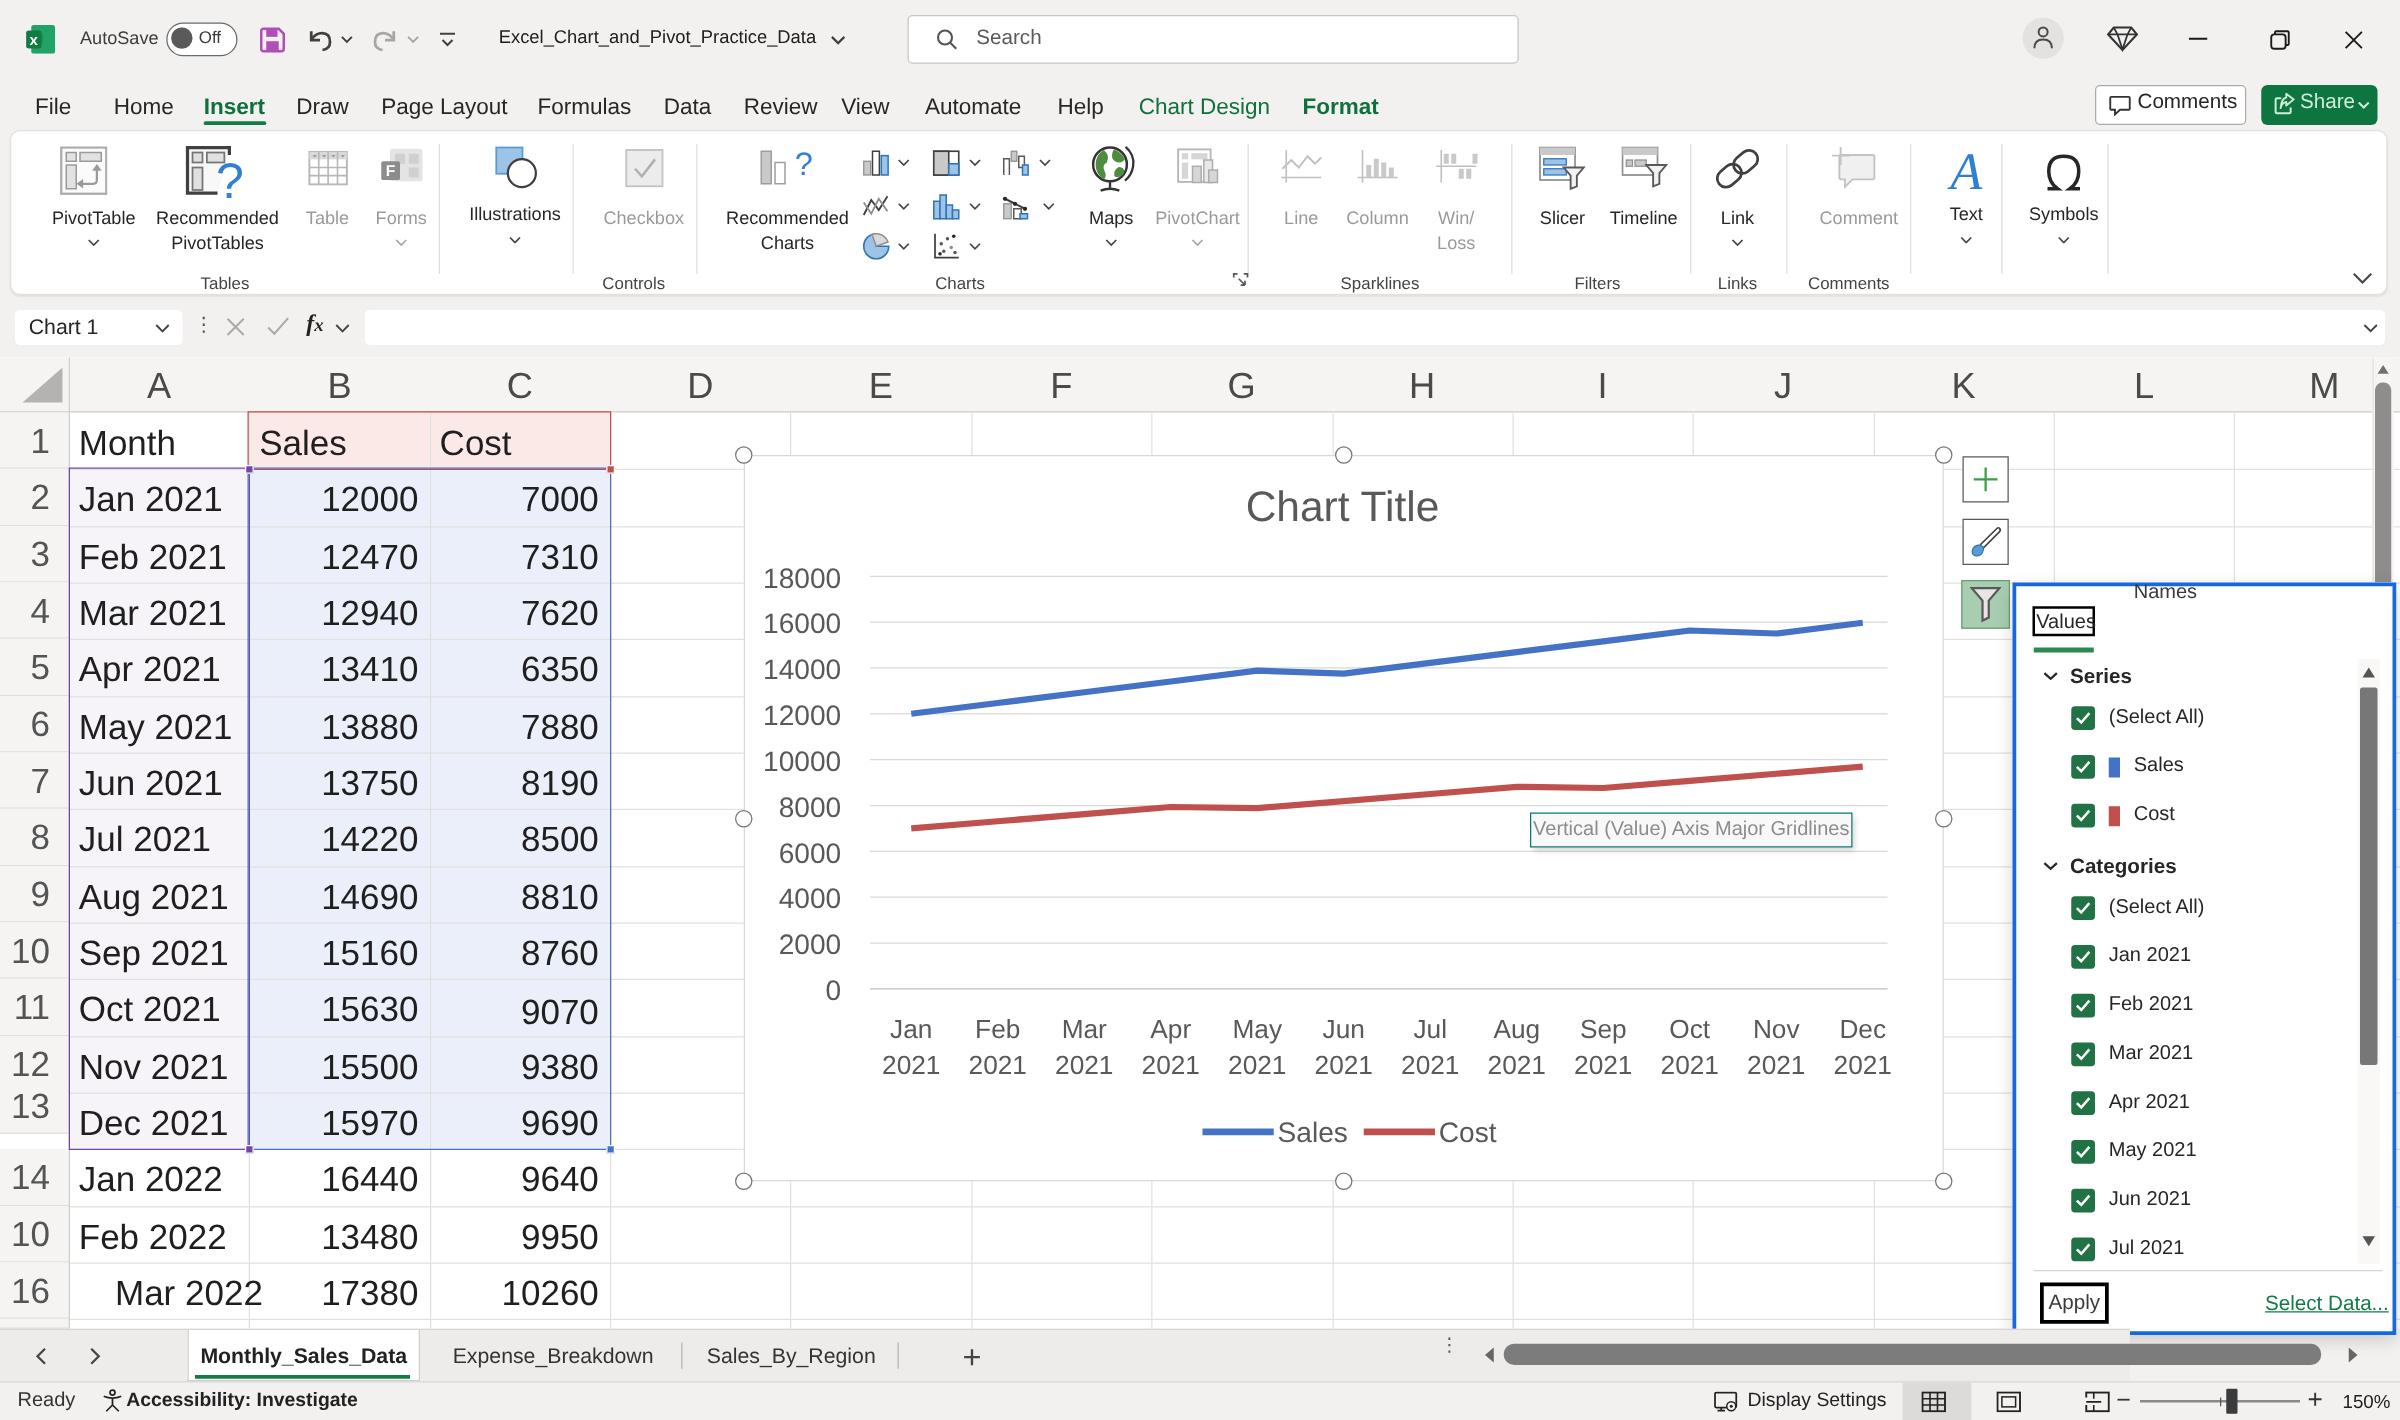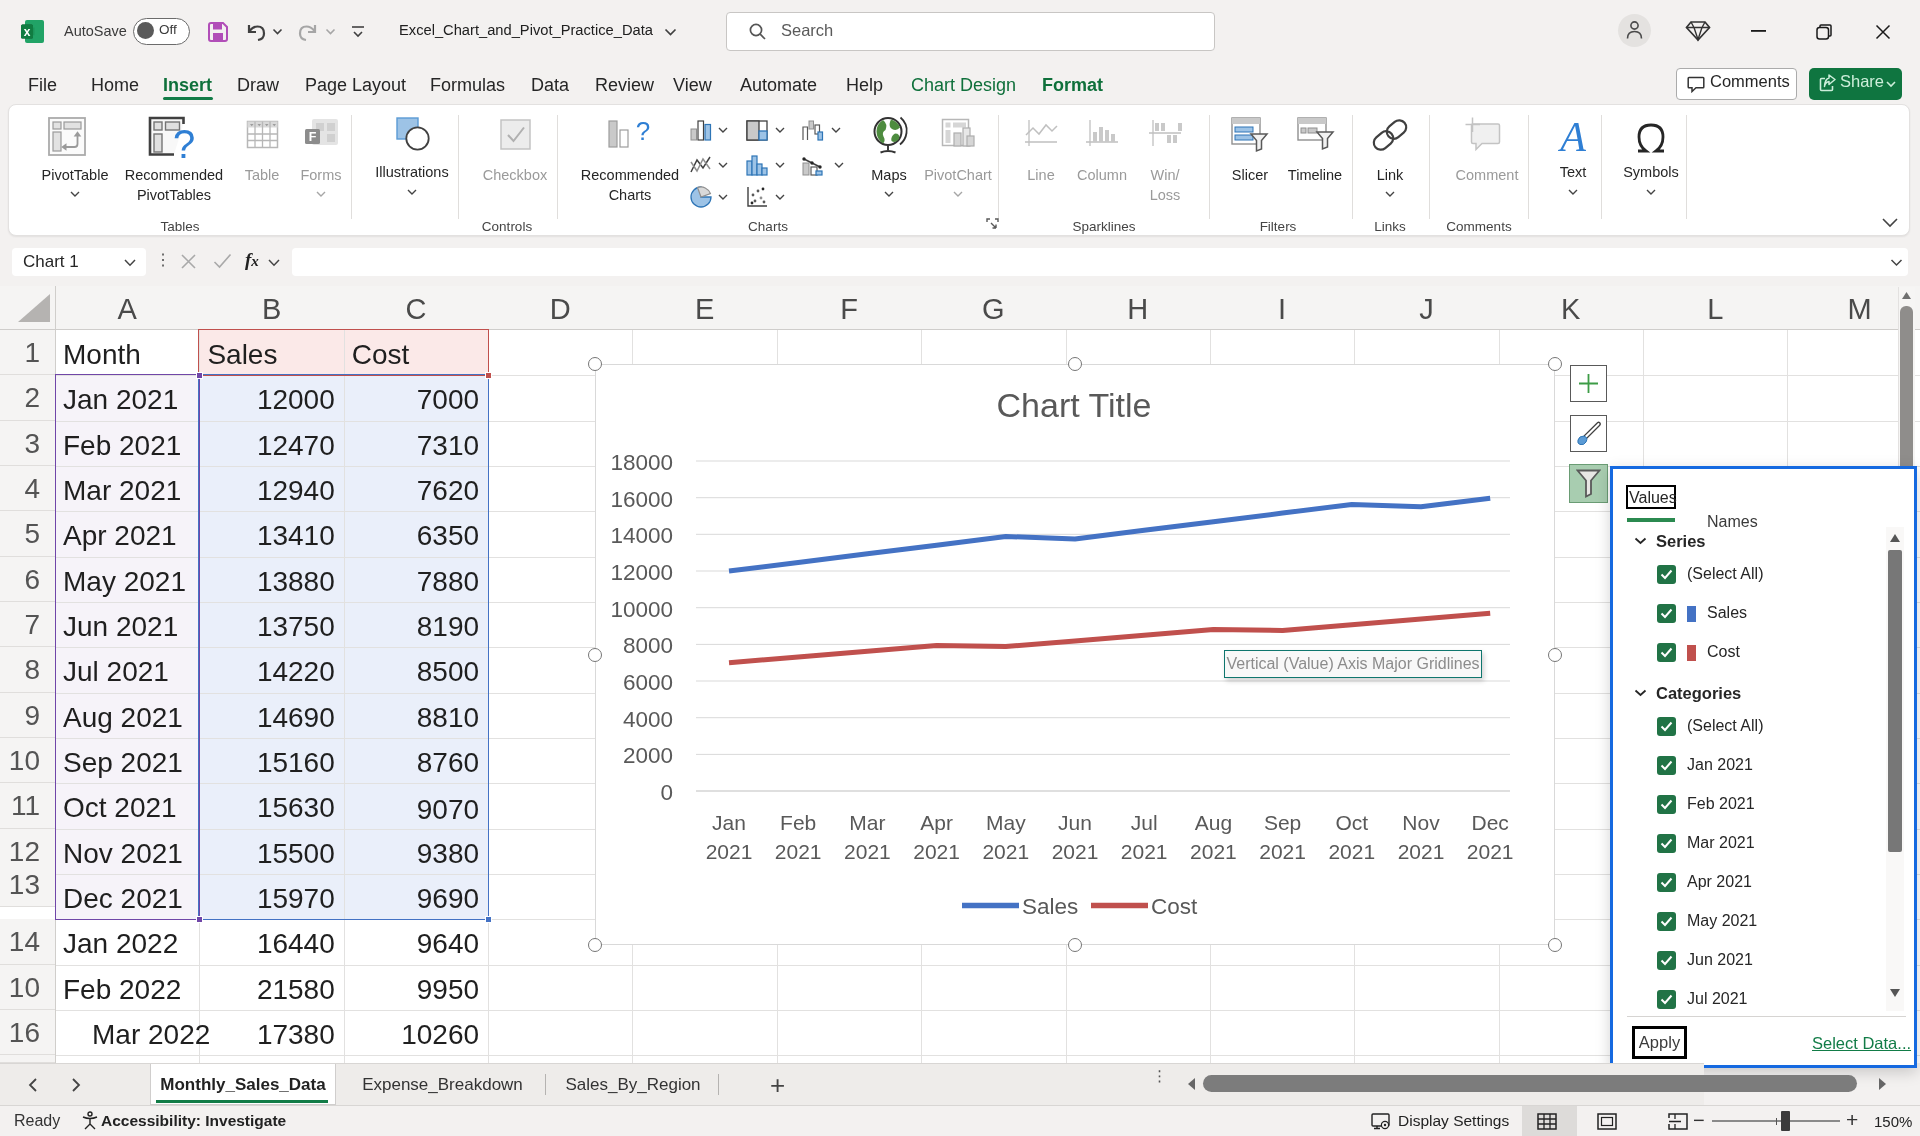--- a/index.html
+++ b/index.html
@@ -560,21 +560,21 @@
 <div class="cell" style="left:63.0px; top:542.6px; width:134.4px; height:45.3px;">Nov 2021</div>
 <div class="cell num" style="left:199.4px; top:542.6px; width:135.4px; height:45.3px;">15500</div>
 <div class="cell num" style="left:343.7px; top:542.6px; width:135.4px; height:45.3px;">9380</div>
 <div class="cell" style="left:63.0px; top:588.0px; width:134.4px; height:45.3px;">Dec 2021</div>
 <div class="cell num" style="left:199.4px; top:588.0px; width:135.4px; height:45.3px;">15970</div>
 <div class="cell num" style="left:343.7px; top:588.0px; width:135.4px; height:45.3px;">9690</div>
 <div class="cell" style="left:63.0px; top:633.3px; width:134.4px; height:45.3px;">Jan 2022</div>
 <div class="cell num" style="left:199.4px; top:633.3px; width:135.4px; height:45.3px;">16440</div>
 <div class="cell num" style="left:343.7px; top:633.3px; width:135.4px; height:45.3px;">9640</div>
 <div class="cell" style="left:63.0px; top:678.6px; width:134.4px; height:45.3px;">Feb 2022</div>
-<div class="cell num" style="left:199.4px; top:678.6px; width:135.4px; height:45.3px;">21580</div>
+<div class="cell num" style="left:199.4px; top:678.6px; width:135.4px; height:45.3px;">13480</div>
 <div class="cell num" style="left:343.7px; top:678.6px; width:135.4px; height:45.3px;">9950</div>
 <div class="cell" style="left:63.0px; top:723.9px; width:134.4px; height:45.3px;margin-left:29px;">Mar 2022</div>
 <div class="cell num" style="left:199.4px; top:723.9px; width:135.4px; height:45.3px;">17380</div>
 <div class="cell num" style="left:343.7px; top:723.9px; width:135.4px; height:45.3px;">10260</div>
 </div>
 
 <div id="chartwrap">
 <div class="abs" style="left:595px; top:364px; width:960px; height:581px; background:#fff; border:1px solid #d9d9d9;"></div>
 <svg class="abs" style="left:595px; top:364px;" width="960" height="581" viewBox="0 0 960 581">
 <text x="479" y="53" font-size="34" fill="#595959" text-anchor="middle" font-family="Liberation Sans">Chart Title</text>
@@ -656,21 +656,21 @@
       <path d="M9 16 Q4 16 3 20 Q2 23.5 5 24.5 Q9 25.5 11 22 Q12.5 19.5 11.5 17.5 Z" fill="#5b9bd5" stroke="#2e75b6" stroke-width="1"></path>
     </svg>
 <div class="abs" style="left:1569px; top:464px; width:39px; height:39px; background:#a8cdb0; border:1.6px solid #6a9c74;"></div>
 <svg class="abs" style="left:1576px; top:469px;" width="25" height="29" viewBox="0 0 25 29">
       <path d="M1.5 1.5 L23.5 1.5 L15 11.5 L15 25 L10 27.5 L10 11.5 Z" fill="#e8e6e4" stroke="#595959" stroke-width="1.8"></path>
     </svg>
 <div class="abs" style="left:1610px; top:466px; width:307px; height:602px; background:#fff; border:3.5px solid #1569e0; box-shadow:0 4px 14px rgba(0,0,0,0.18);"></div>
 <div class="abs" style="left:1626px; top:485px; width:50px; height:24px; border:2px solid #000;"></div>
 <div class="abs" style="left:1629px; top:489px; font-size:16px; color:#262626;">Values</div>
 <div class="abs" style="left:1627px; top:518px; width:48px; height:3.5px; background:#2b8a50;"></div>
-<div class="abs" style="left:1707px; top:513px; font-size:16px; color:#3b3b3b;">Names</div>
+<div class="abs" style="left:1707px; top:465px; font-size:16px; color:#3b3b3b;">Names</div>
 <svg class="abs" style="left:1634px; top:537px;" width="13" height="8" viewBox="0 0 13 8">
       <path d="M1.5 1.5 L6.5 6 L11.5 1.5" fill="none" stroke="#262626" stroke-width="1.8"></path>
     </svg>
 <div class="abs" style="left:1656px; top:532px; font-size:16.5px; font-weight:bold; color:#262626;">Series</div>
 <div class="abs" style="left:1657px; top:565px; width:19px; height:19px; background:#217346; border-radius:3px;"></div>
     <svg class="abs" style="left:1660px; top:569px;" width="13" height="11" viewBox="0 0 13 11">
       <path d="M1.5 5.5 L5 9 L11.5 1.5" fill="none" stroke="#fff" stroke-width="2"></path>
     </svg>
 <div class="abs" style="left:1687px; top:565px; font-size:16px; color:#262626;">(Select All)</div>
 <div class="abs" style="left:1657px; top:604px; width:19px; height:19px; background:#217346; border-radius:3px;"></div>

